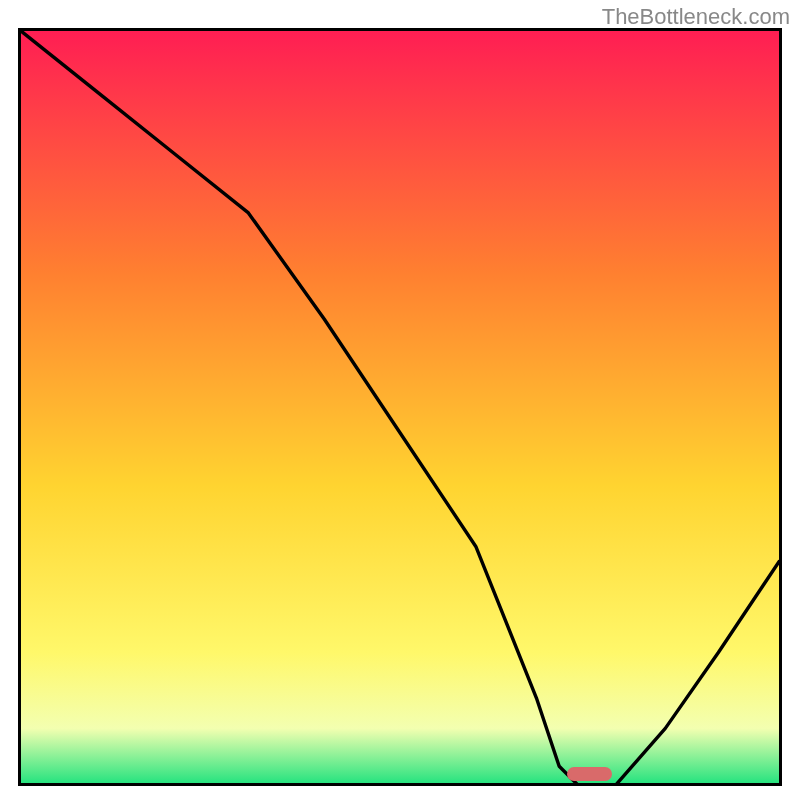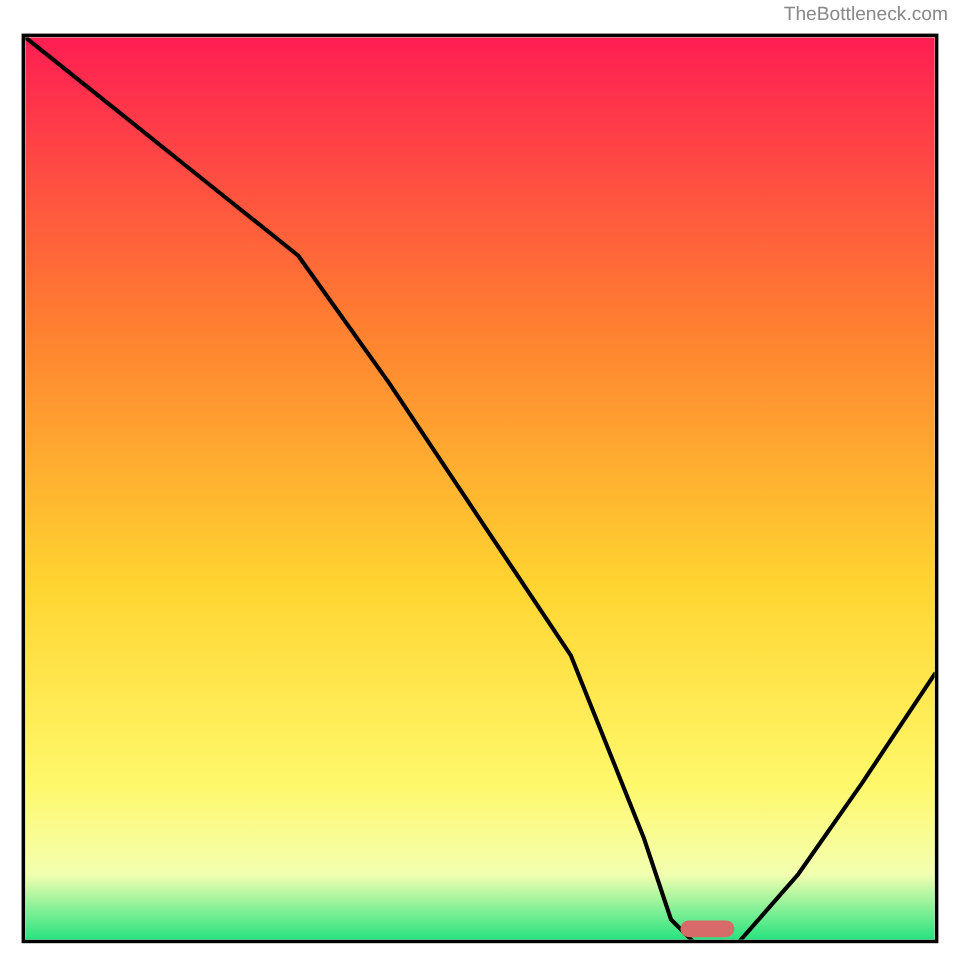--- a/index.html
+++ b/index.html
@@ -13,21 +13,21 @@
   .wrap {
     position: relative;
     width: 800px;
     height: 800px;
   }
   .watermark {
     position: absolute;
     top: 4px;
     right: 10px;
     color: #888;
-    font-size: 16px;
+    font-size: 22px;
     font-weight: 500;
     user-select: none;
   }
   .plot-frame {
     position: absolute;
     left: 18px;
     top: 28px;
     width: 764px;
     height: 758px;
     border: 3px solid #000;

